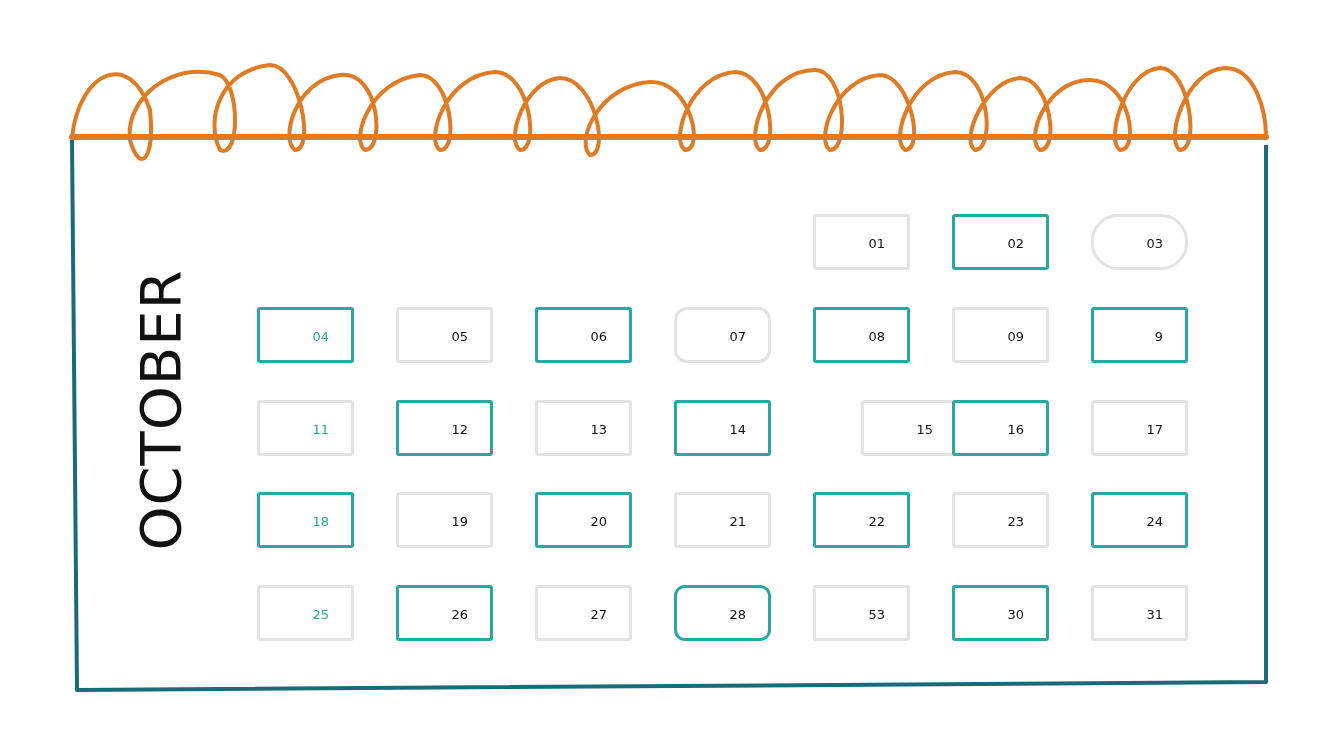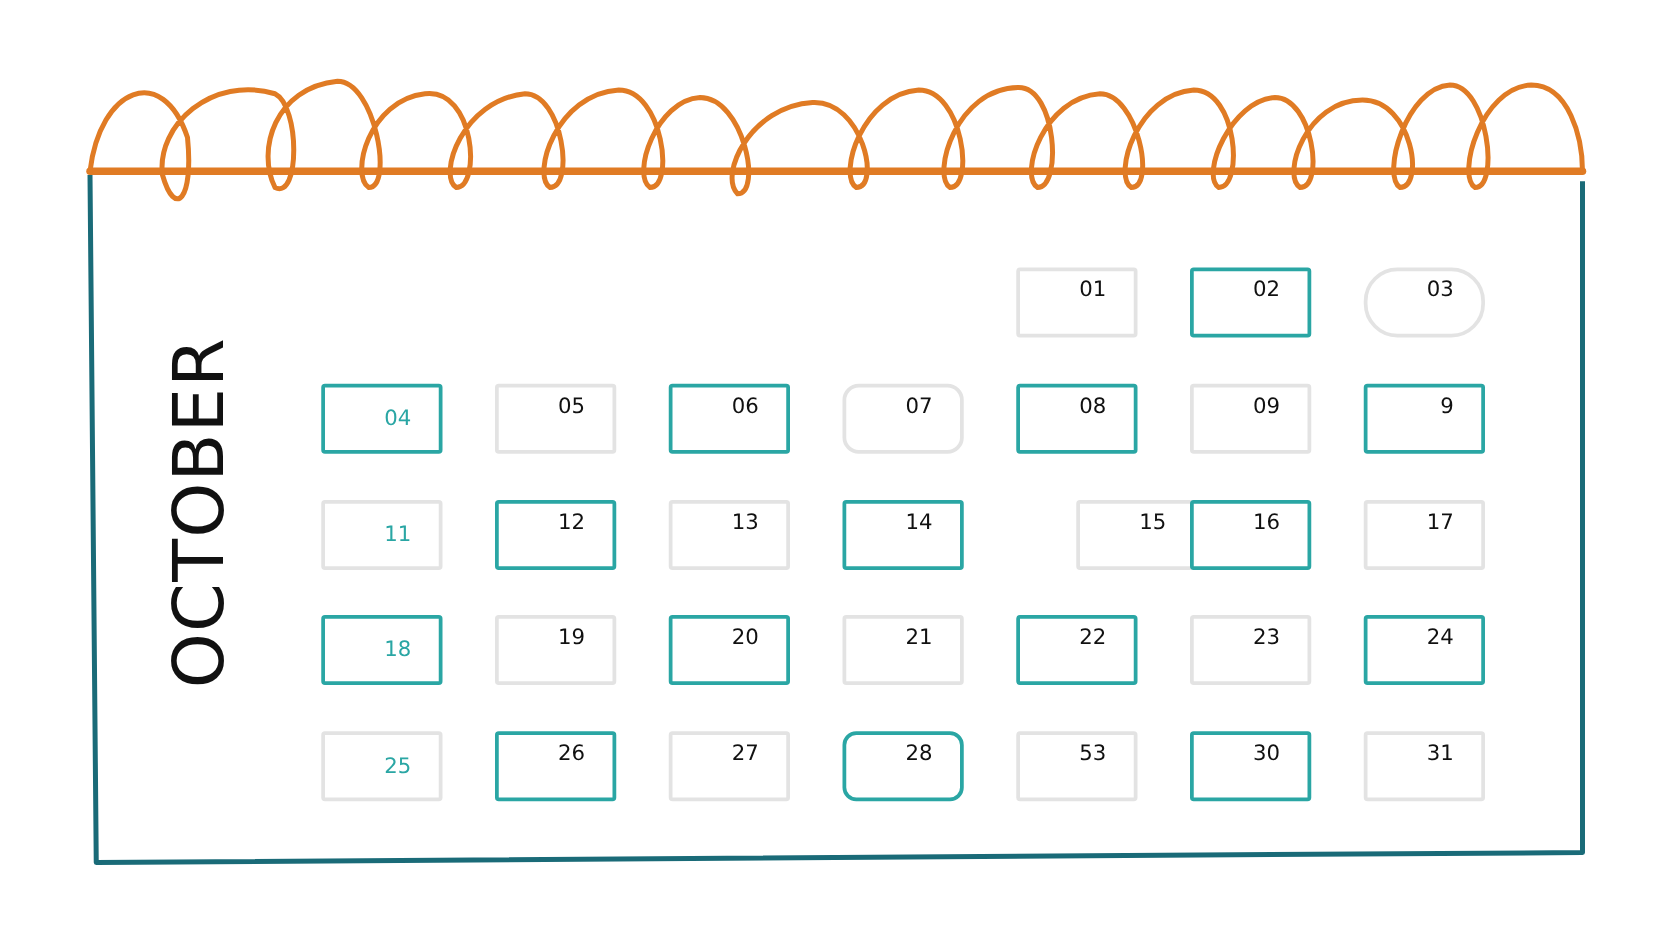--- a/index.html
+++ b/index.html
@@ -4,22 +4,22 @@
 <style>
   html,body{margin:0;padding:0;background:#ffffff;}
   body{width:1336px;height:752px;position:relative;overflow:hidden;font-family:"DejaVu Sans",sans-serif;}
   .spiral{position:absolute;left:0;top:0;width:1336px;height:180px;}
   .frame{position:absolute;left:0;top:0;width:1336px;height:752px;}
   .month{position:absolute;left:130px;top:270px;width:60px;height:280px;}
   .month span{position:absolute;left:50%;top:50%;transform:translate(-50%,-50%) rotate(-90deg);
     white-space:nowrap;font-size:56px;letter-spacing:1px;color:#111;font-family:"DejaVu Sans",sans-serif;}
   .cell{position:absolute;width:97px;height:56px;box-sizing:border-box;border:3px solid #e3e3e3;border-radius:3px;background:#fff;}
   .cell.hl{border-color:#2aa6a4;padding-left:28px;}
-  .cell .num{position:absolute;right:22px;top:5px;font-size:17px;color:#111;}
-  .cell .num.sun{color:#2aa6a4;margin-top:10px;}
+  .cell .num{position:absolute;right:22px;top:19px;font-size:13px;color:#111;}
+  .cell .num.sun{color:#2aa6a4;}
 </style>
 </head>
 <body>
 
 <svg class="frame" viewBox="0 0 1336 752">
   <path d="M72 140 L77 690 L1266 682 L1266 145" fill="none" stroke="#1a6b78" stroke-width="4" stroke-linejoin="round"></path>
 </svg>
 
 <svg class="spiral" viewBox="0 0 1336 180">
   <g fill="none" stroke="#e07b24" stroke-width="4" stroke-linecap="round">

